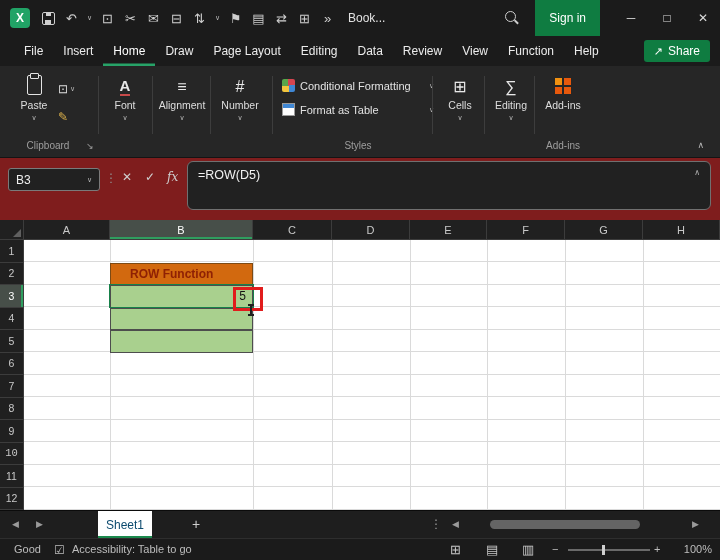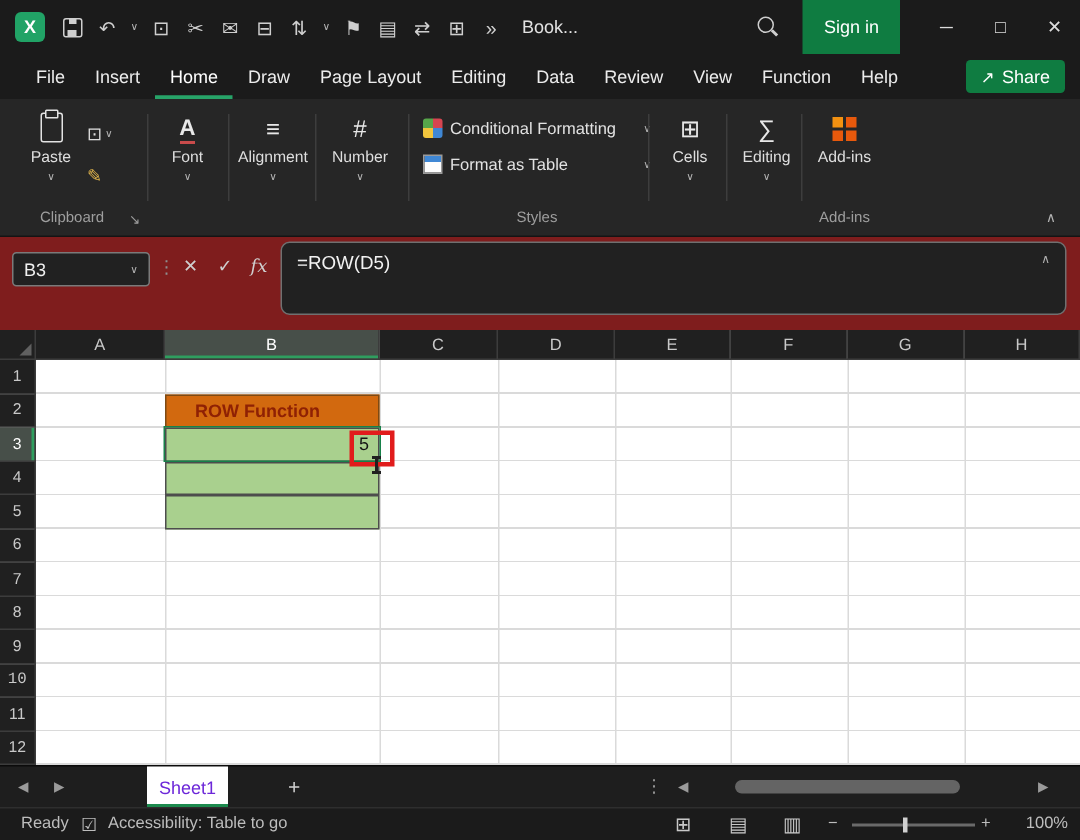--- a/index.html
+++ b/index.html
@@ -112,21 +112,21 @@
   .redbox { position:absolute; left:209px; top:47px; width:30px; height:24px;
             border:3px solid var(--annotation-red); z-index:4; }
   .ibeam { position:absolute; left:226px; top:64px; width:2px; height:12px; background:#202020; z-index:5; }
   .ibeam::before, .ibeam::after { content:""; position:absolute; left:-2px; width:6px; height:2px; background:#202020; }
   .ibeam::before { top:0; } .ibeam::after { bottom:0; }
 
   
   .tabbar { position:absolute; top:510px; left:0; right:0; height:28px; background:#1e1e1e;
             border-top:1px solid #0b0b0b; }
   .tnav { position:absolute; top:8px; font-size:9px; color:#9a9a9a; }
-  .stab { position:absolute; left:98px; top:0; width:54px; height:27px; background:#fff; color:#6d28d9;
+  .stab { position:absolute; left:98px; top:0; width:54px; height:27px; background:#fff; color:#0c4a6e;
           font-size:12px; display:flex; align-items:center; justify-content:center;
           box-shadow:inset 0 -2px 0 #1c8a4e; }
   .addsheet { position:absolute; left:192px; top:5px; font-size:14px; color:#cfcfcf; }
   .tdots { position:absolute; left:430px; top:6px; color:#9a9a9a; font-size:12px; }
   .htrack { position:absolute; left:468px; top:9px; width:216px; height:10px; }
   .hthumb { position:absolute; left:22px; top:0; width:150px; height:9px; border-radius:5px; background:#646464; }
 
   
   .statusbar { position:absolute; top:538px; left:0; right:0; height:22px; background:#1b1b1b;
                border-top:1px solid #2e2e2e; font-size:11px; color:#bdbdbd; }
@@ -337,21 +337,21 @@
     <span class="addsheet">+</span>
     <span class="tdots">⋮</span>
     <span class="tnav" style="left:452px;">◀</span>
     <span class="htrack">
       <span class="hthumb"></span>
     </span>
     <span class="tnav" style="left:692px;">▶</span>
   </div>
 
   <div class="statusbar">
-    <span class="sitem" style="left:14px;">Ready</span>
+    <span class="sitem" style="left:14px;">Good</span>
     <span class="sitem" style="left:54px;font-size:12px;">☑</span>
     <span class="sitem" style="left:72px;">Accessibility: Table to go</span>
     <span class="vicon" style="left:450px;">⊞</span>
     <span class="vicon" style="left:486px;">▤</span>
     <span class="vicon" style="left:522px;">▥</span>
     <span class="sitem" style="left:552px;">−</span>
     <span class="ztrack"></span>
     <span class="zthumb"></span>
     <span class="sitem" style="left:654px;">+</span>
     <span class="zoomtxt">100%</span>

